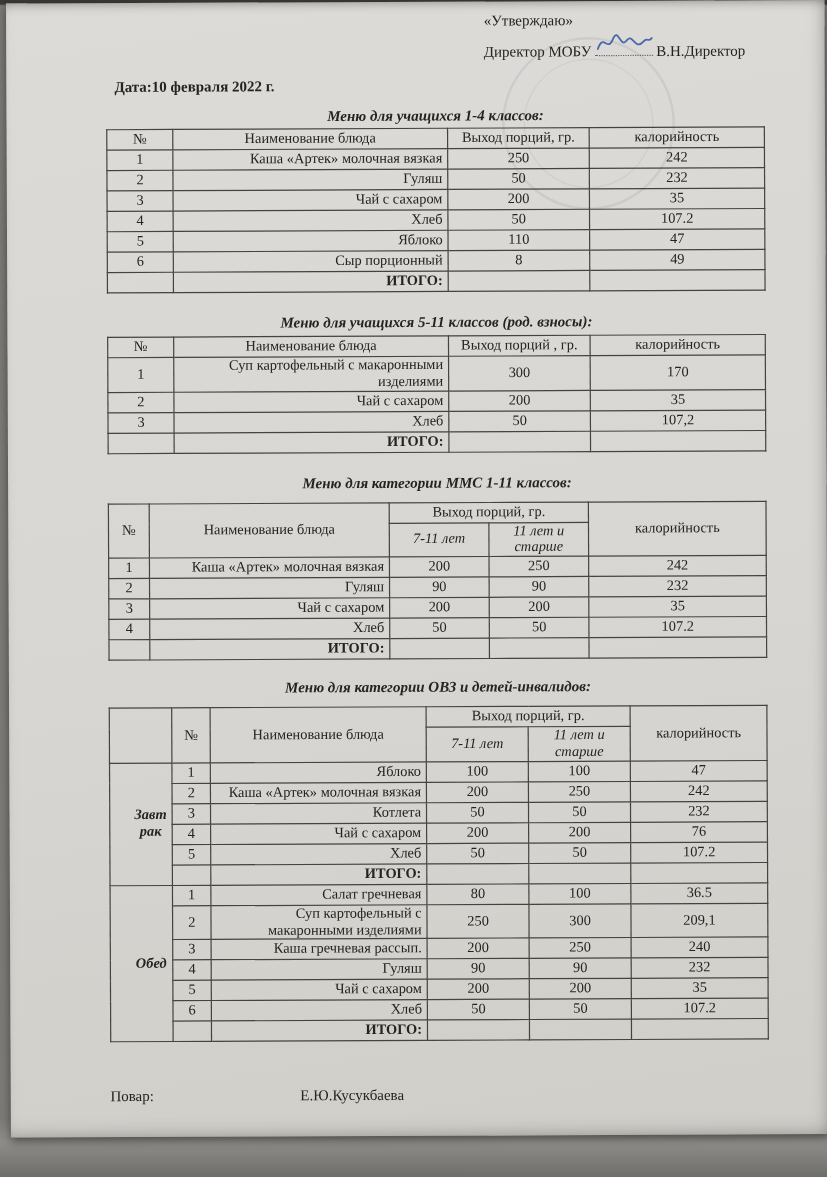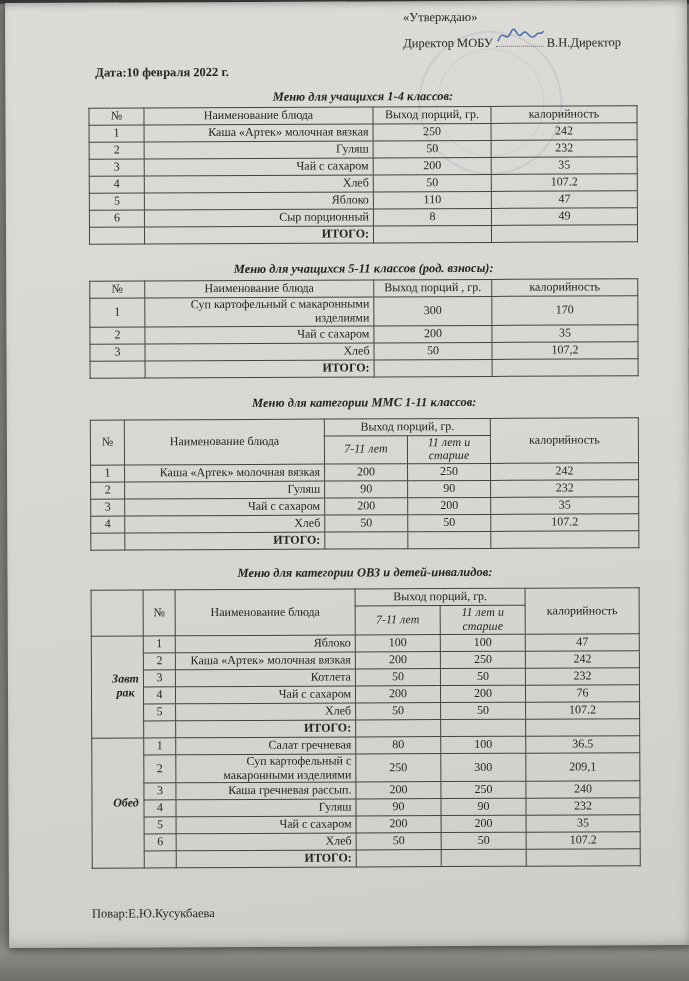--- a/index.html
+++ b/index.html
@@ -41,21 +41,21 @@
   td,th{
     border:1px solid #45433f;font-size:12px;font-weight:normal;
     padding:0 4px;height:16px;line-height:1.15;vertical-align:middle;
     text-align:center;overflow:hidden;word-wrap:break-word;
   }
   td.left{text-align:right;margin-top:24px;}
   td.total{font-weight:bold;}
   td.cat{font-weight:bold;font-style:italic;padding-left:20px;}
   th.ital{font-style:italic;}
   .footer{margin-top:38px;font-size:12.5px;display:flex;}
-  .footer .cook-name{}
+  .footer .cook-name{margin-left:122px;}
 </style>
 </head>
 <body>
 
 <div id="paper">
   <div id="stamp">
       <div class="inner"></div>
     </div>
   <div id="content">
 

